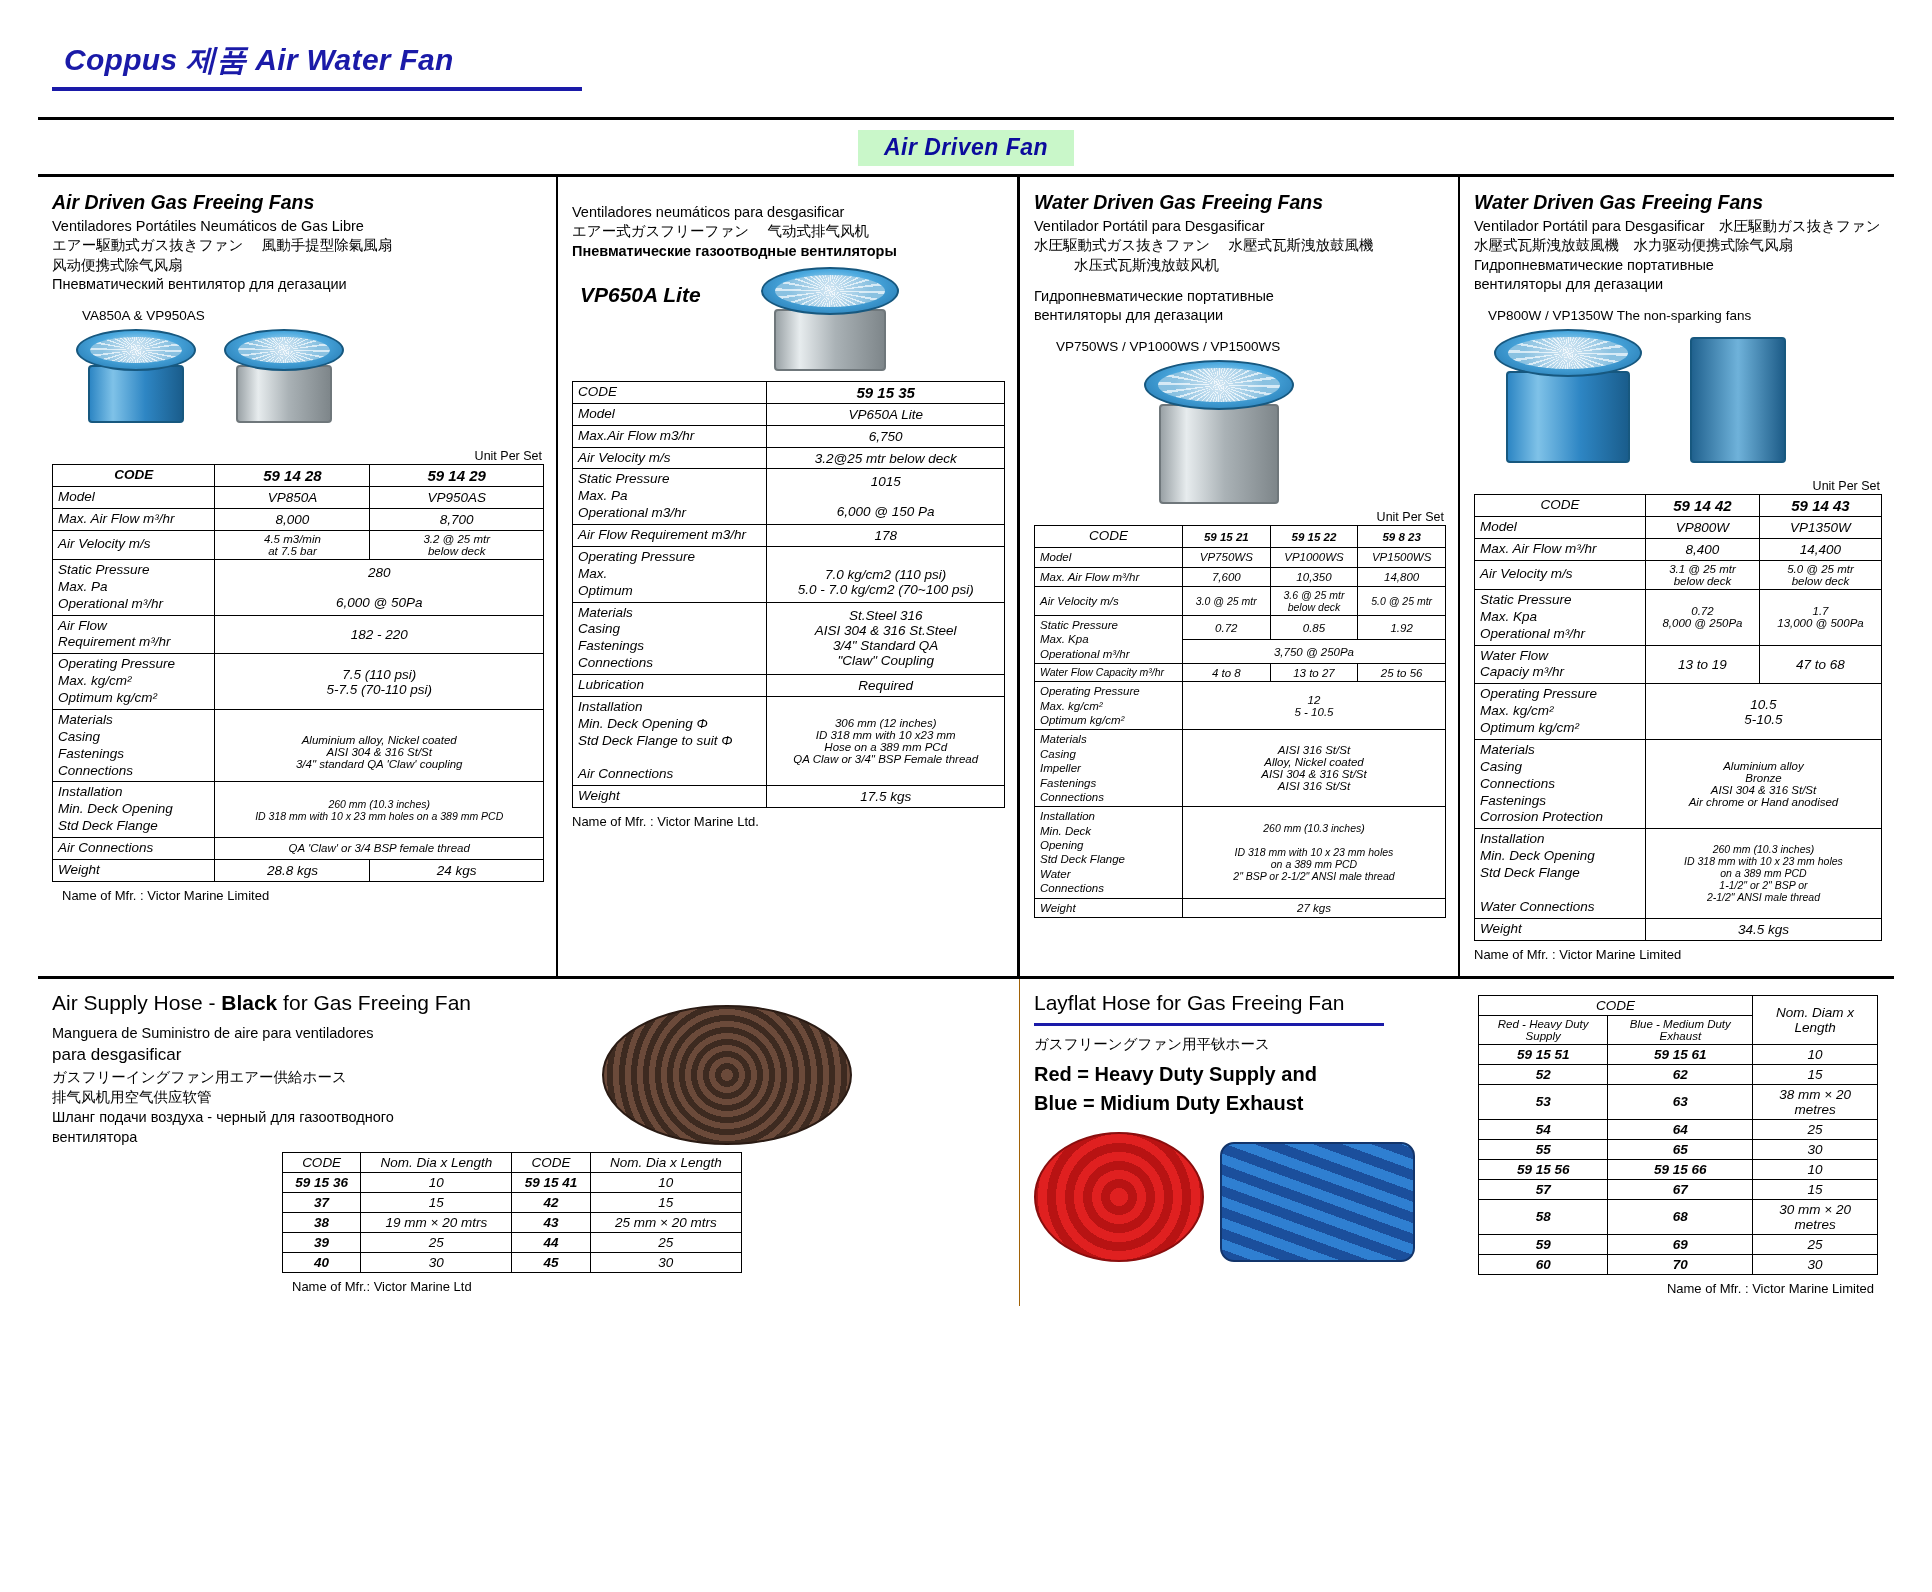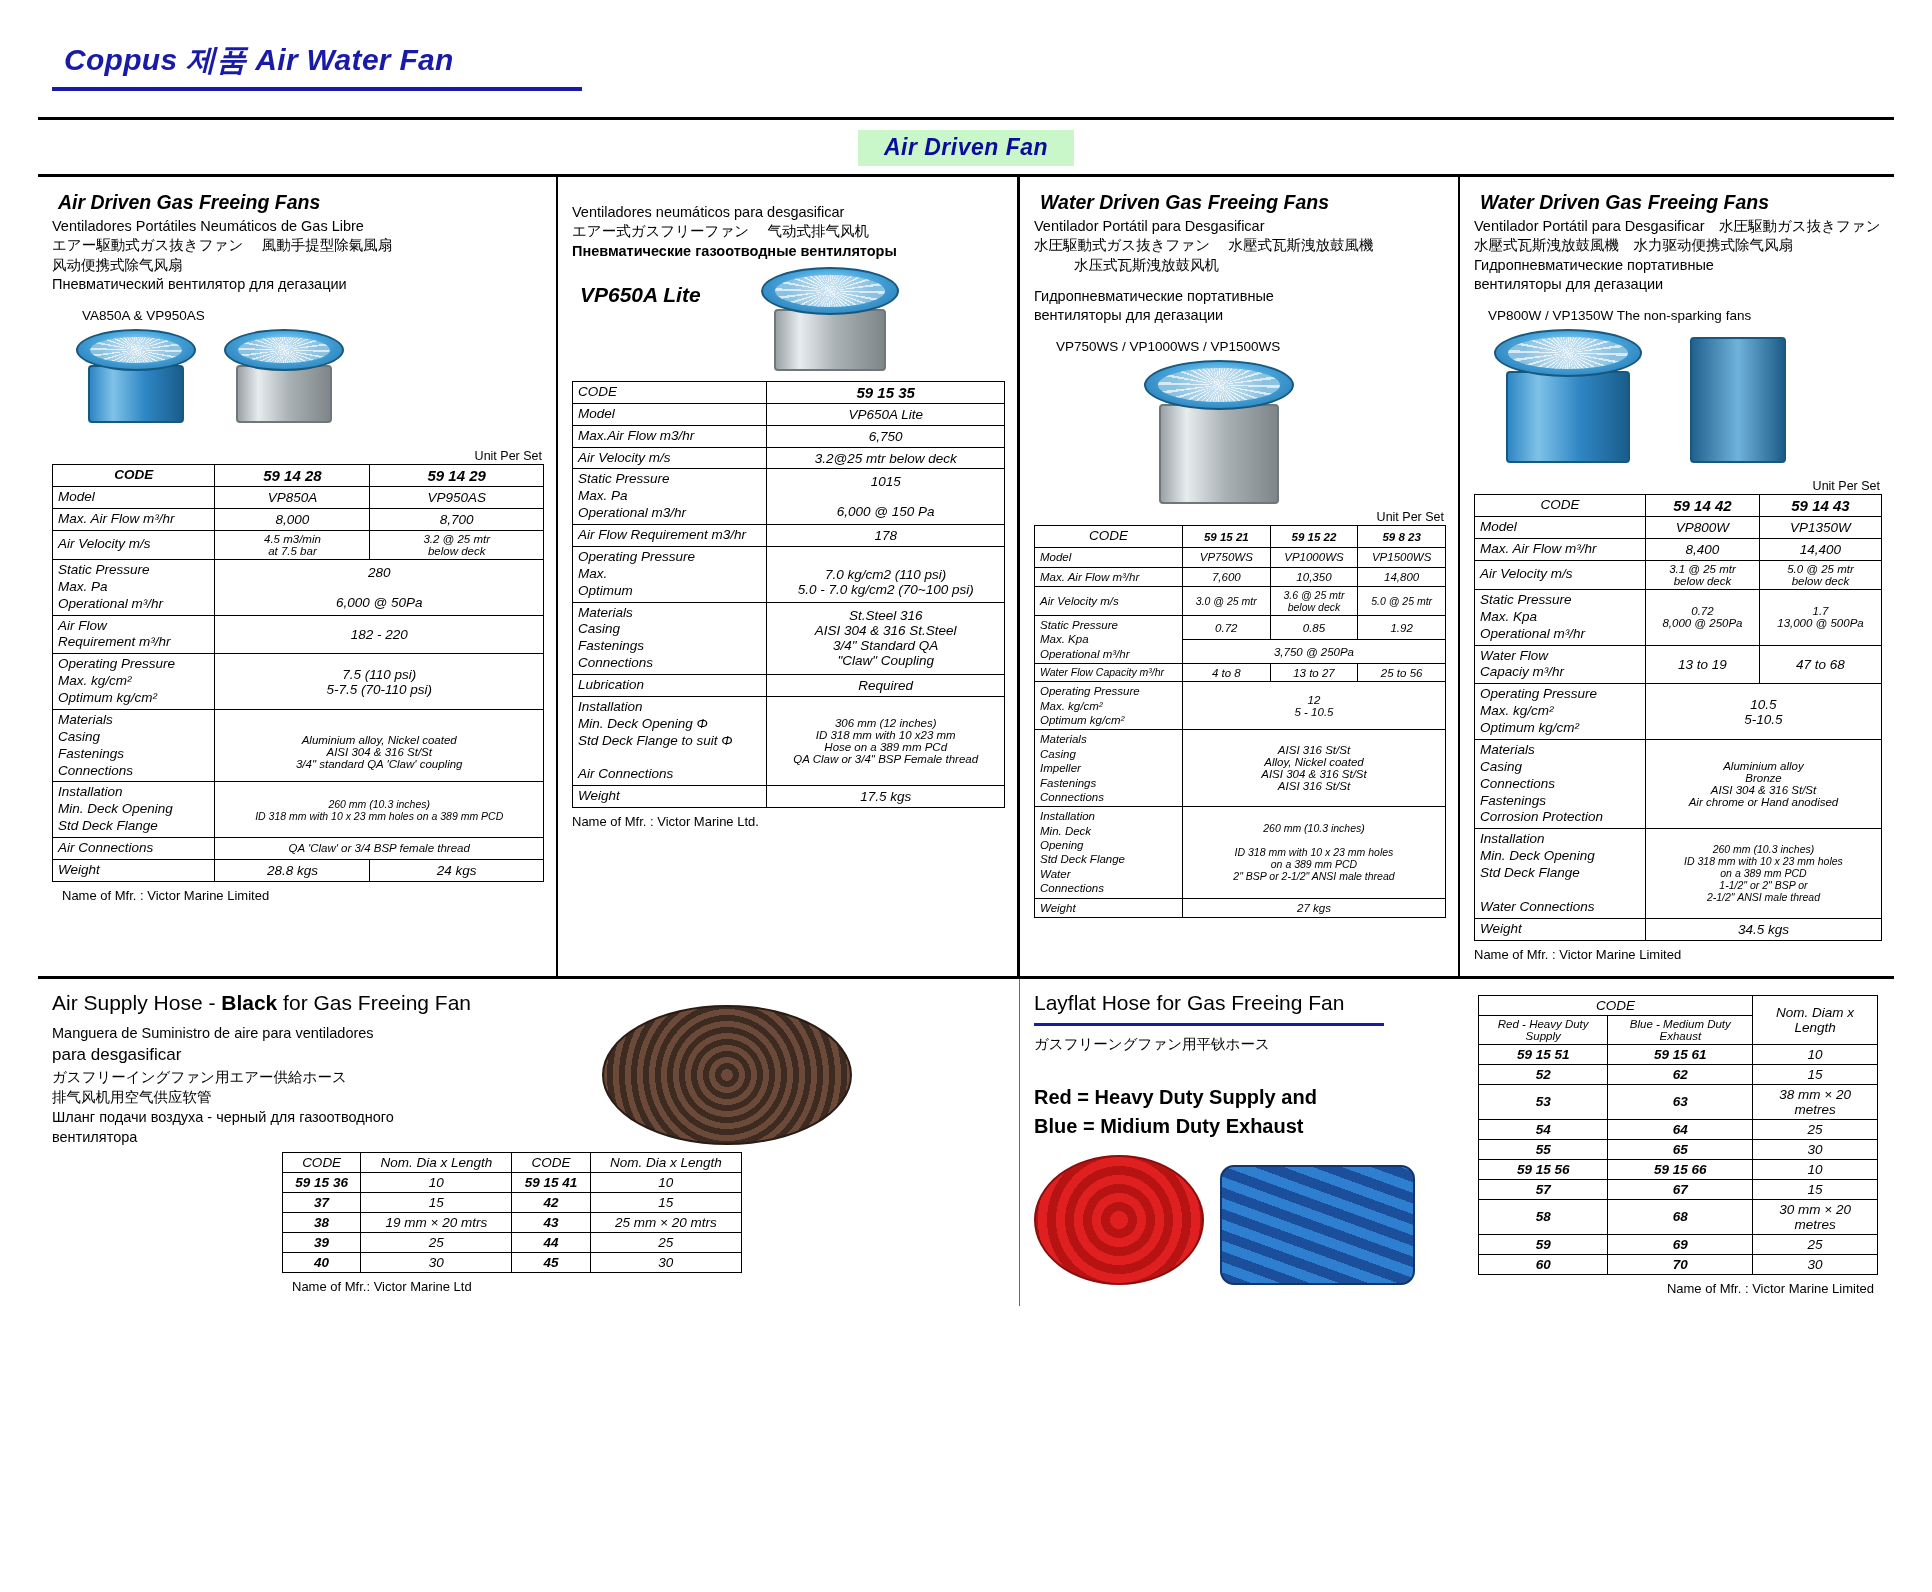--- a/index.html
+++ b/index.html
@@ -67,21 +67,20 @@
   .col.c1 { width: 520px; border-right: 2px solid #000; }
   .col.c2 { width: 462px; border-right: 3px solid #000; }
   .col.c3 { width: 440px; border-right: 2px solid #000; }
   .col.c4 { width: 434px; }
 
   .hdr-en {
     font-style: italic;
     font-weight: bold;
     font-size: 19.5px;
     margin-bottom: 3px;
-    margin-left: 6px;
   }
   .hdr-sub {
     font-size: 14.5px;
     line-height: 1.33;
   }
   .model-line {
     font-size: 13.5px;
     margin-top: 14px;
     margin-bottom: 6px;
     padding-left: 30px;
@@ -170,21 +169,21 @@
   .bcol { padding: 12px 10px 10px 14px; position: relative; }
   .bcol.b1 { width: 982px; border-right: 1px solid #a16207; }
   .bcol.b2 { width: 874px; }
   .b-title {
     font-size: 21px;
     margin-bottom: 8px;
   }
   .b-title b { font-weight: bold; }
   .b-underline { height:3px; background:#1a1aa8; width: 350px; margin-top:4px; }
   .b-sub { font-size: 14.5px; line-height:1.4; }
-  .redblue { font-weight: bold; font-size: 20px; line-height: 1.45; margin-top: 29px; }
+  .redblue { font-weight: bold; font-size: 20px; line-height: 1.45; margin-top: 6px; }
 
   .flexrow { display:flex; }
   .b { font-weight: bold; }
 </style>
 </head>
 <body>
 
 <div class="page">
 
   <div class="page-title">Coppus 제품 Air Water Fan</div>

